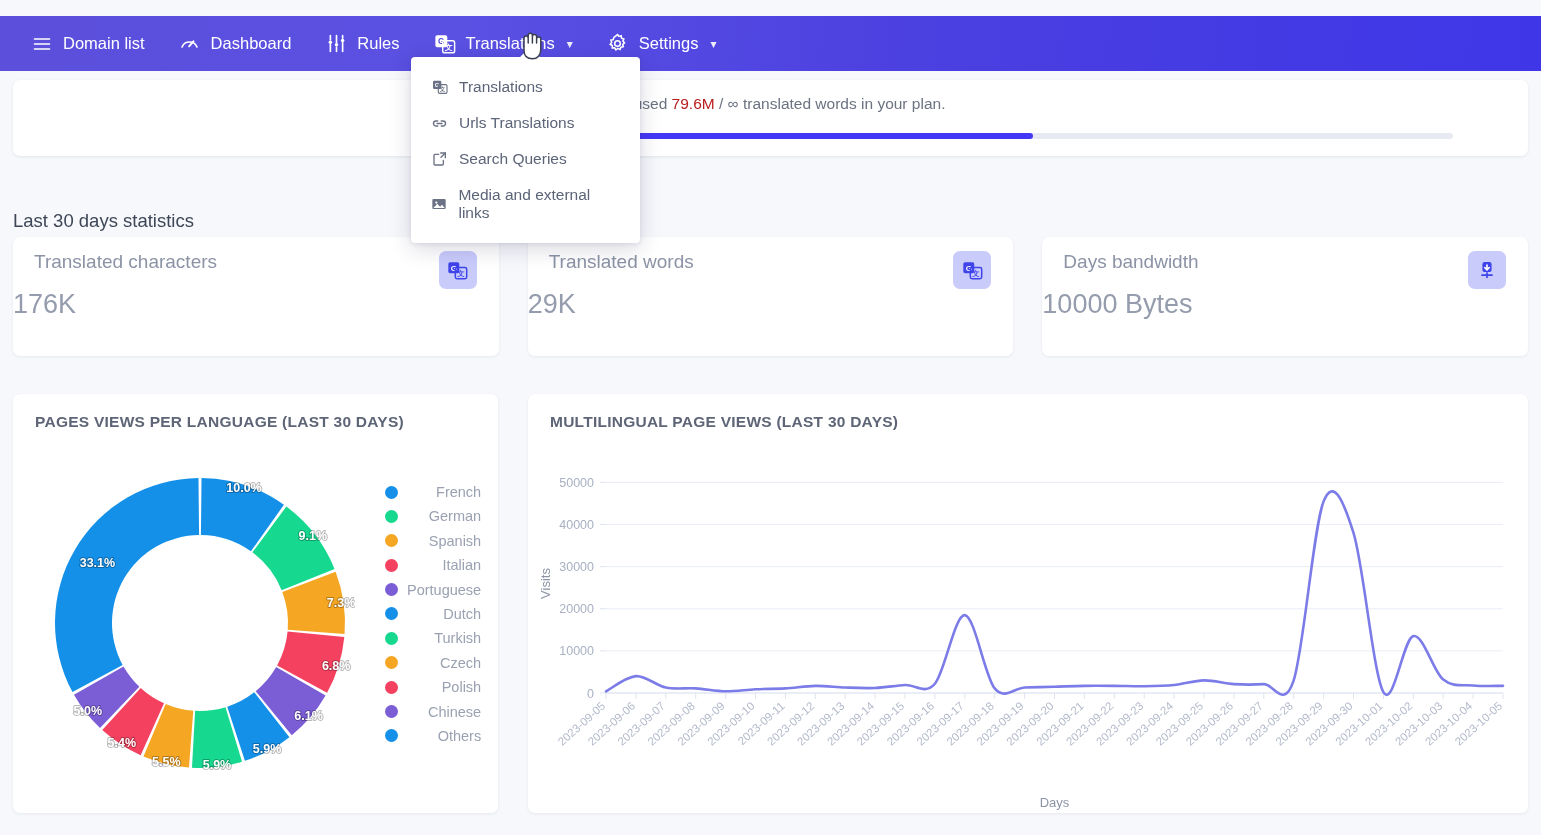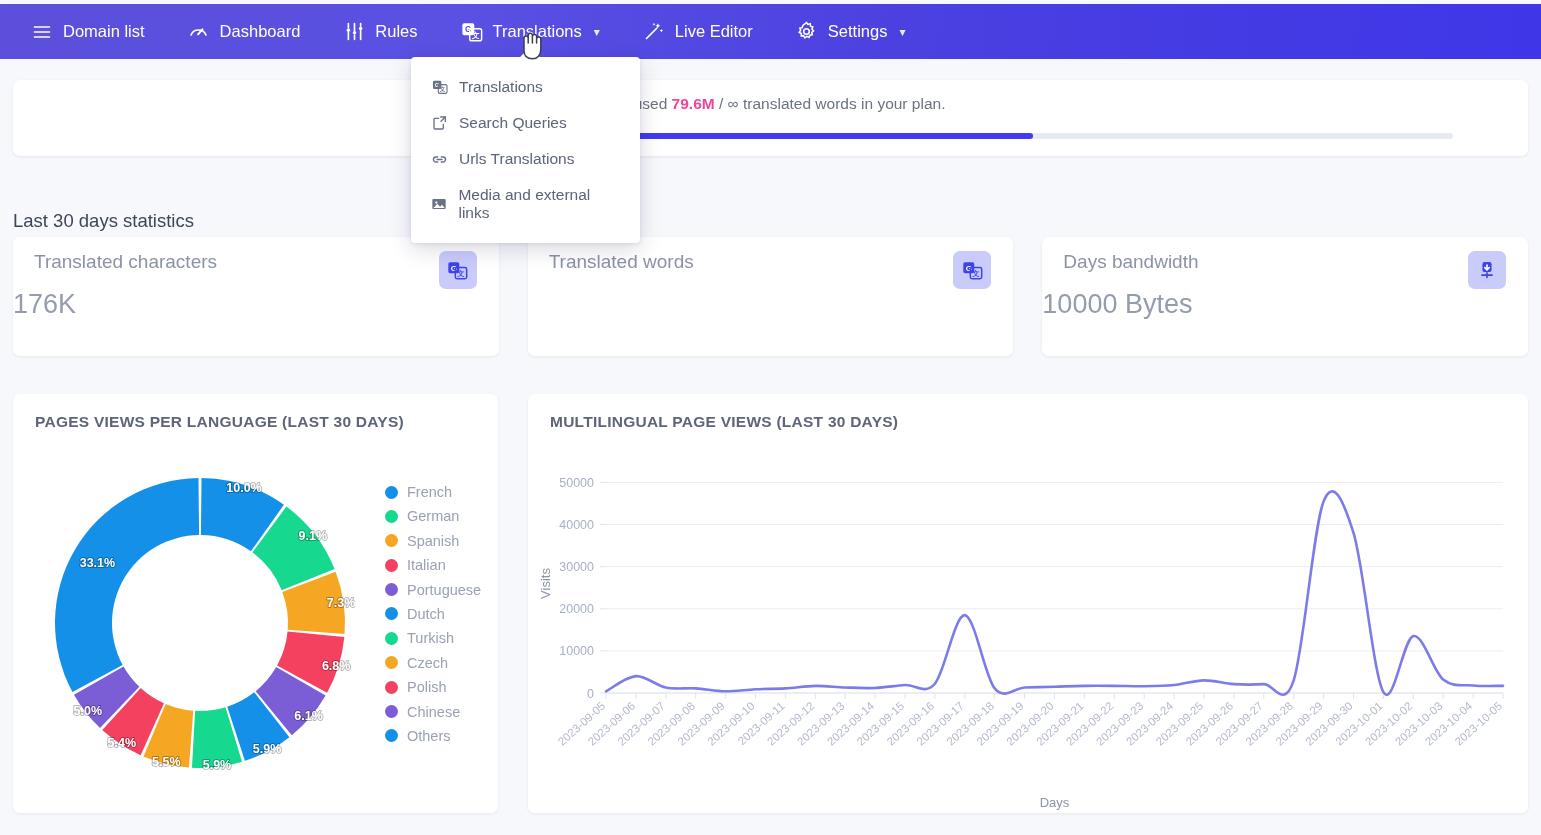--- a/index.html
+++ b/index.html
@@ -6,23 +6,23 @@
   html,body{ width:1541px; height:835px; overflow:hidden; }
   body{
     font-family:"Liberation Sans", sans-serif;
     background:#f7f8fb;
     color:#4a5568;
     -webkit-font-smoothing:antialiased;
   }
 
   
   .navbar{
-    position:absolute; top:4px; left:0; width:1541px; height:55px;
+    position:absolute; top:16px; left:0; width:1541px; height:55px;
     background:linear-gradient(95deg,#5b4fdb 0%,#5a50e2 30%,#4a3fe0 62%,#3f36e8 100%);
-    display:flex; align-items:center; padding-left:14px; gap:9px;
+    display:flex; align-items:center; padding-left:14px; gap:0;
     z-index:40;
   }
   .nav-item{
     display:flex; align-items:center; gap:10px;
     padding:0 17px; height:55px; color:#ffffff;
     font-size:16.5px; white-space:nowrap; cursor:pointer;
   }
   .nav-item .ico{ display:flex; align-items:center; justify-content:center; width:22px; height:22px; }
   .nav-item svg{ display:block; }
   .caret{ font-size:12px; opacity:.9; margin-left:2px; line-height:1;}
@@ -51,21 +51,21 @@
   
   .plan-card{
     position:absolute; left:13px; top:80px; width:1515px; height:76px;
     background:#fff; border-radius:7px;
     box-shadow:0 1px 3px rgba(40,45,90,.09);
     z-index:20;
   }
   .plan-text{
     position:absolute; left:600px; top:15px; font-size:15.5px; color:#6b7280; white-space:nowrap;
   }
-  .plan-text b{ color:#ec4899; font-weight:700;margin-top:40px;}
+  .plan-text b{ color:#b91c1c; font-weight:400;margin-top:40px;}
   .plan-bar-wrap{
     position:absolute; left:600px; top:53px; width:840px; height:6px;
   }
   .plan-bar-track{ width:100%; height:6px; background:#e7e9f3; border-radius:3px;}
   .plan-bar-fill{ position:absolute; left:0; top:0; height:6px; border-radius:3px; background:#4338f5;}
   .plan-inf{ position:absolute; left:1032px; top:130px; font-size:21px; color:#4b5263; letter-spacing:-1px;}
 
   
   .section-title{
     position:absolute; left:13px; top:210px; font-size:18.5px; color:#3e4757; font-weight:400;
@@ -94,21 +94,21 @@
   #pie-panel{ left:13px; top:394px; width:485px; height:419px;}
   #line-panel{ left:528px; top:394px; width:1000px; height:419px;}
   .panel-title{
     position:absolute; left:22px; top:19px; font-size:15.5px;
     letter-spacing:.25px; color:#5d6577; font-weight:700;
   }
 
   
   #donut-wrap{ position:absolute; left:32px; top:74px; width:310px; height:310px;}
   .pie-legend{ position:absolute; left:372px; top:90px; display:flex; flex-direction:column; gap:8.4px;}
-  .lg-row{ display:flex; align-items:center; gap:9px; font-size:14.5px; color:#9aa1b1; cursor:pointer;}
+  .lg-row{ display:flex; align-items:center; gap:9px; font-size:14.5px; color:#9aa1b1; cursor:pointer;justify-content:space-between;}
   .lg-dot{ width:13px; height:13px; border-radius:50%; flex:none;}
 
   
   #line-svg{ position:absolute; left:0; top:34px;}
 
   .axis-text{ font-family:"Liberation Sans", sans-serif; font-size:11.5px; fill:#b3bacb;}
   .axis-text-y{ font-family:"Liberation Sans", sans-serif; font-size:12.5px; fill:#a8b0c2;}
   .axis-title{ font-family:"Liberation Sans", sans-serif; font-size:13px; fill:#8b93a5;}
   .pie-pct{ font-family:"Liberation Sans", sans-serif; font-size:12.5px; font-weight:700; fill:#ffffff;
     paint-order:stroke; stroke:rgba(0,0,0,.28); stroke-width:2px; stroke-linejoin:round;}
@@ -162,31 +162,20 @@
         <rect x="1.5" y="2.5" width="13" height="13" rx="2" fill="#fff"></rect>
         <text x="8" y="12.4" font-family="Liberation Sans, sans-serif" font-size="9" font-weight="700" fill="#4a3fe0" text-anchor="middle">G</text>
         <rect x="9.5" y="8.5" width="13" height="13" rx="2" fill="none" stroke="#fff" stroke-width="1.6"></rect>
         <text x="16" y="18.6" font-family="Liberation Sans, sans-serif" font-size="8.6" font-weight="700" fill="#fff" text-anchor="middle">文</text>
       </svg>
     </span>
     <span>Translations</span>
     <span class="caret">▾</span>
   </div>
 
-  <div class="nav-item">
-    <span class="ico">
-      <svg width="21" height="21" viewBox="0 0 24 24" fill="none" stroke="#fff" stroke-width="1.9" stroke-linecap="round">
-        <line x1="4" y1="20" x2="16" y2="8"></line>
-        <path d="M17 2.5 l.9 2 2 .9 -2 .9 -.9 2 -.9 -2 -2 -.9 2 -.9z" fill="#fff" stroke="none"></path>
-        <path d="M21 9 l.6 1.4 1.4 .6 -1.4 .6 -.6 1.4 -.6 -1.4 -1.4 -.6 1.4 -.6z" fill="#fff" stroke="none"></path>
-        <path d="M12.5 2 l.5 1.2 1.2 .5 -1.2 .5 -.5 1.2 -.5 -1.2 -1.2 -.5 1.2 -.5z" fill="#fff" stroke="none"></path>
-      </svg>
-    </span>
-    <span>Live Editor</span>
-  </div>
 
   <div class="nav-item">
     <span class="ico">
       <svg width="21" height="21" viewBox="0 0 24 24" fill="none" stroke="#fff" stroke-width="1.8">
         <circle cx="12" cy="12" r="3.2"></circle>
         <path d="M12 1.8 l1.6 2.1 2.6 -.7 .4 2.7 2.6 .9 -1 2.5 1.8 2 -2 1.8 .6 2.6 -2.7 .5 -1 2.5 -2.5 -1.1 -2.2 1.6 -1.5 -2.3 -2.7 .1 .1 -2.7 -2.4 -1.3 1.6 -2.2 -.8 -2.6 2.6 -.6 .8 -2.6z"></path>
       </svg>
     </span>
     <span>Settings</span>
     <span class="caret">▾</span>
@@ -212,38 +201,38 @@
         <text x="7.7" y="12.2" font-family="Liberation Sans, sans-serif" font-size="9" font-weight="700" fill="#fff" text-anchor="middle">G</text>
         <rect x="9.5" y="8.5" width="13" height="13" rx="2" fill="none" stroke="#6b7285" stroke-width="1.7"></rect>
         <text x="16" y="18.6" font-family="Liberation Sans, sans-serif" font-size="8.4" font-weight="700" fill="#6b7285" text-anchor="middle">文</text>
       </svg>
     </span>
     <span>Translations</span>
   </div>
 
   <div class="dd-item">
     <span class="ico">
+      <svg width="17" height="17" viewBox="0 0 24 24" fill="none" stroke="#6b7285" stroke-width="2" stroke-linecap="round">
+        <path d="M9.5 8.5 H7 A3.5 3.5 0 0 0 7 15.5 H9.5"></path>
+        <path d="M14.5 8.5 H17 A3.5 3.5 0 0 1 17 15.5 H14.5"></path>
+        <line x1="8.5" y1="12" x2="15.5" y2="12"></line>
+      </svg>
+    </span>
+    <span>Urls Translations</span>
+  </div>
+
+  <div class="dd-item">
+    <span class="ico">
       <svg width="16" height="16" viewBox="0 0 24 24" fill="none" stroke="#6b7285" stroke-width="2" stroke-linecap="round">
         <path d="M13 3 H20 V10"></path>
           <path d="M20 3 L13.5 9.5"></path>
         <path d="M17 14 V19.5 A1.5 1.5 0 0 1 15.5 21 H4.5 A1.5 1.5 0 0 1 3 19.5 V6.5 A1.5 1.5 0 0 1 4.5 5 H10"></path>
       </svg>
     </span>
     <span>Search Queries</span>
-  </div>
-
-  <div class="dd-item">
-    <span class="ico">
-      <svg width="17" height="17" viewBox="0 0 24 24" fill="none" stroke="#6b7285" stroke-width="2" stroke-linecap="round">
-        <path d="M9.5 8.5 H7 A3.5 3.5 0 0 0 7 15.5 H9.5"></path>
-        <path d="M14.5 8.5 H17 A3.5 3.5 0 0 1 17 15.5 H14.5"></path>
-        <line x1="8.5" y1="12" x2="15.5" y2="12"></line>
-      </svg>
-    </span>
-    <span>Urls Translations</span>
   </div>
 
   <div class="dd-item">
     <span class="ico">
       <svg width="16" height="16" viewBox="0 0 24 24">
         <rect x="2" y="4.5" width="20" height="15" rx="1.6" fill="#6b7285"></rect>
         <circle cx="8" cy="9.8" r="1.7" fill="#fff"></circle>
         <path d="M3.5 18 L9.5 11.8 L13.5 16 L16.5 13 L20.5 18 Z" fill="#fff"></path>
       </svg>
     </span>
@@ -269,20 +258,21 @@
         <rect x="1.5" y="2.5" width="12.5" height="12.5" rx="2" fill="#3f43ea"></rect>
         <text x="7.7" y="12.2" font-family="Liberation Sans, sans-serif" font-size="9" font-weight="700" fill="#fff" text-anchor="middle">G</text>
         <rect x="9.5" y="8.5" width="13" height="13" rx="2" fill="none" stroke="#3f43ea" stroke-width="1.7"></rect>
         <text x="16" y="18.6" font-family="Liberation Sans, sans-serif" font-size="8.4" font-weight="700" fill="#3f43ea" text-anchor="middle">文</text>
       </svg>
     </div>
   </div>
 
   <div class="stat-card">
     <div class="stat-label">Translated words</div>
+    <div class="stat-value">29K</div>
     <div class="stat-icon">
       <svg width="21" height="21" viewBox="0 0 24 24">
         <rect x="1.5" y="2.5" width="12.5" height="12.5" rx="2" fill="#3f43ea"></rect>
         <text x="7.7" y="12.2" font-family="Liberation Sans, sans-serif" font-size="9" font-weight="700" fill="#fff" text-anchor="middle">G</text>
         <rect x="9.5" y="8.5" width="13" height="13" rx="2" fill="none" stroke="#3f43ea" stroke-width="1.7"></rect>
         <text x="16" y="18.6" font-family="Liberation Sans, sans-serif" font-size="8.4" font-weight="700" fill="#3f43ea" text-anchor="middle">文</text>
       </svg>
     </div>
   </div>
 

